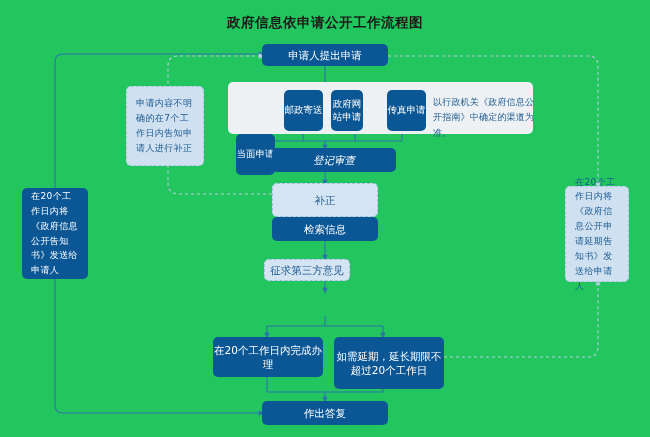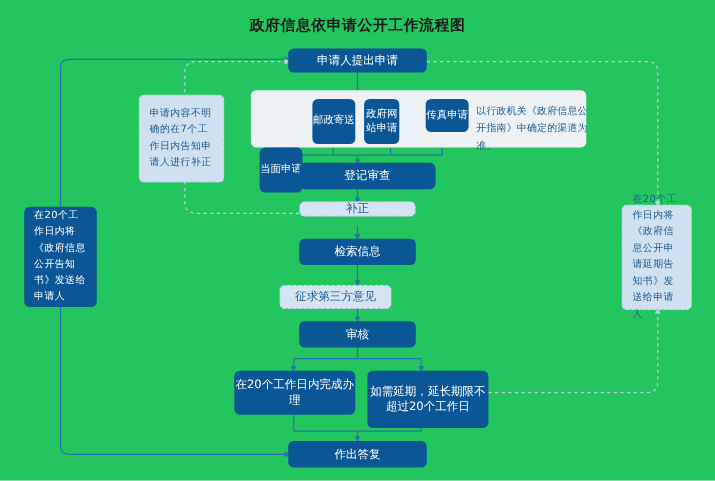--- a/index.html
+++ b/index.html
@@ -165,45 +165,42 @@
 
   <div class="node node-dark small-node" style="left:236px; top:90px; width:39px; height:41px;margin-top:44px;">
     <span>当面申请</span>
   </div>
   <div class="node node-dark small-node" style="left:284px; top:90px; width:39px; height:41px;">
     <span>邮政寄送</span>
   </div>
   <div class="node node-dark small-node" style="left:331px; top:90px; width:32px; height:41px;justify-content:center;">
     <span>政府网站申请</span>
   </div>
-  <div class="node node-dark small-node" style="left:387px; top:90px; width:39px; height:30px;">
+  <div class="node node-dark small-node" style="left:387px; top:90px; width:39px; height:41px;">
     <span>传真申请</span>
   </div>
 
   <div class="annotation" style="left:433px; top:95px; width:102px;">以行政机关《政府信息公开指南》中确定的渠道为准。</div>
 
-  <div class="node node-dark" style="left:272px; top:148px; width:124px; height:24px;">
+  <div class="node node-dark" style="left:272px; top:148px; width:124px; height:24px;font-style:italic;">
     <span>登记审查</span>
   </div>
 
-  <div class="node node-light" style="left:272px; top:183px; width:106px; height:14px;">
+  <div class="node node-light" style="left:272px; top:183px; width:106px; height:34px;">
     <span>补正</span>
   </div>
 
   <div class="node node-dark" style="left:272px; top:217px; width:106px; height:24px;">
     <span>检索信息</span>
   </div>
 
-  <div class="node node-light" style="left:254px; top:259px; width:102px; height:22px;">
+  <div class="node node-light" style="left:264px; top:259px; width:86px; height:22px;">
     <span>征求第三方意见</span>
   </div>
 
-  <div class="node node-dark" style="left:272px; top:292px; width:106px; height:24px;">
-    <span>审核</span>
-  </div>
 
   <div class="node node-dark" style="left:213px; top:337px; width:110px; height:40px;">
     <span>在20个工作日内完成办理</span>
   </div>
   <div class="node node-dark" style="left:334px; top:337px; width:110px; height:52px;">
     <span>如需延期，延长期限不超过20个工作日</span>
   </div>
 
   <div class="node node-dark" style="left:262px; top:401px; width:126px; height:24px;">
     <span>作出答复</span>

